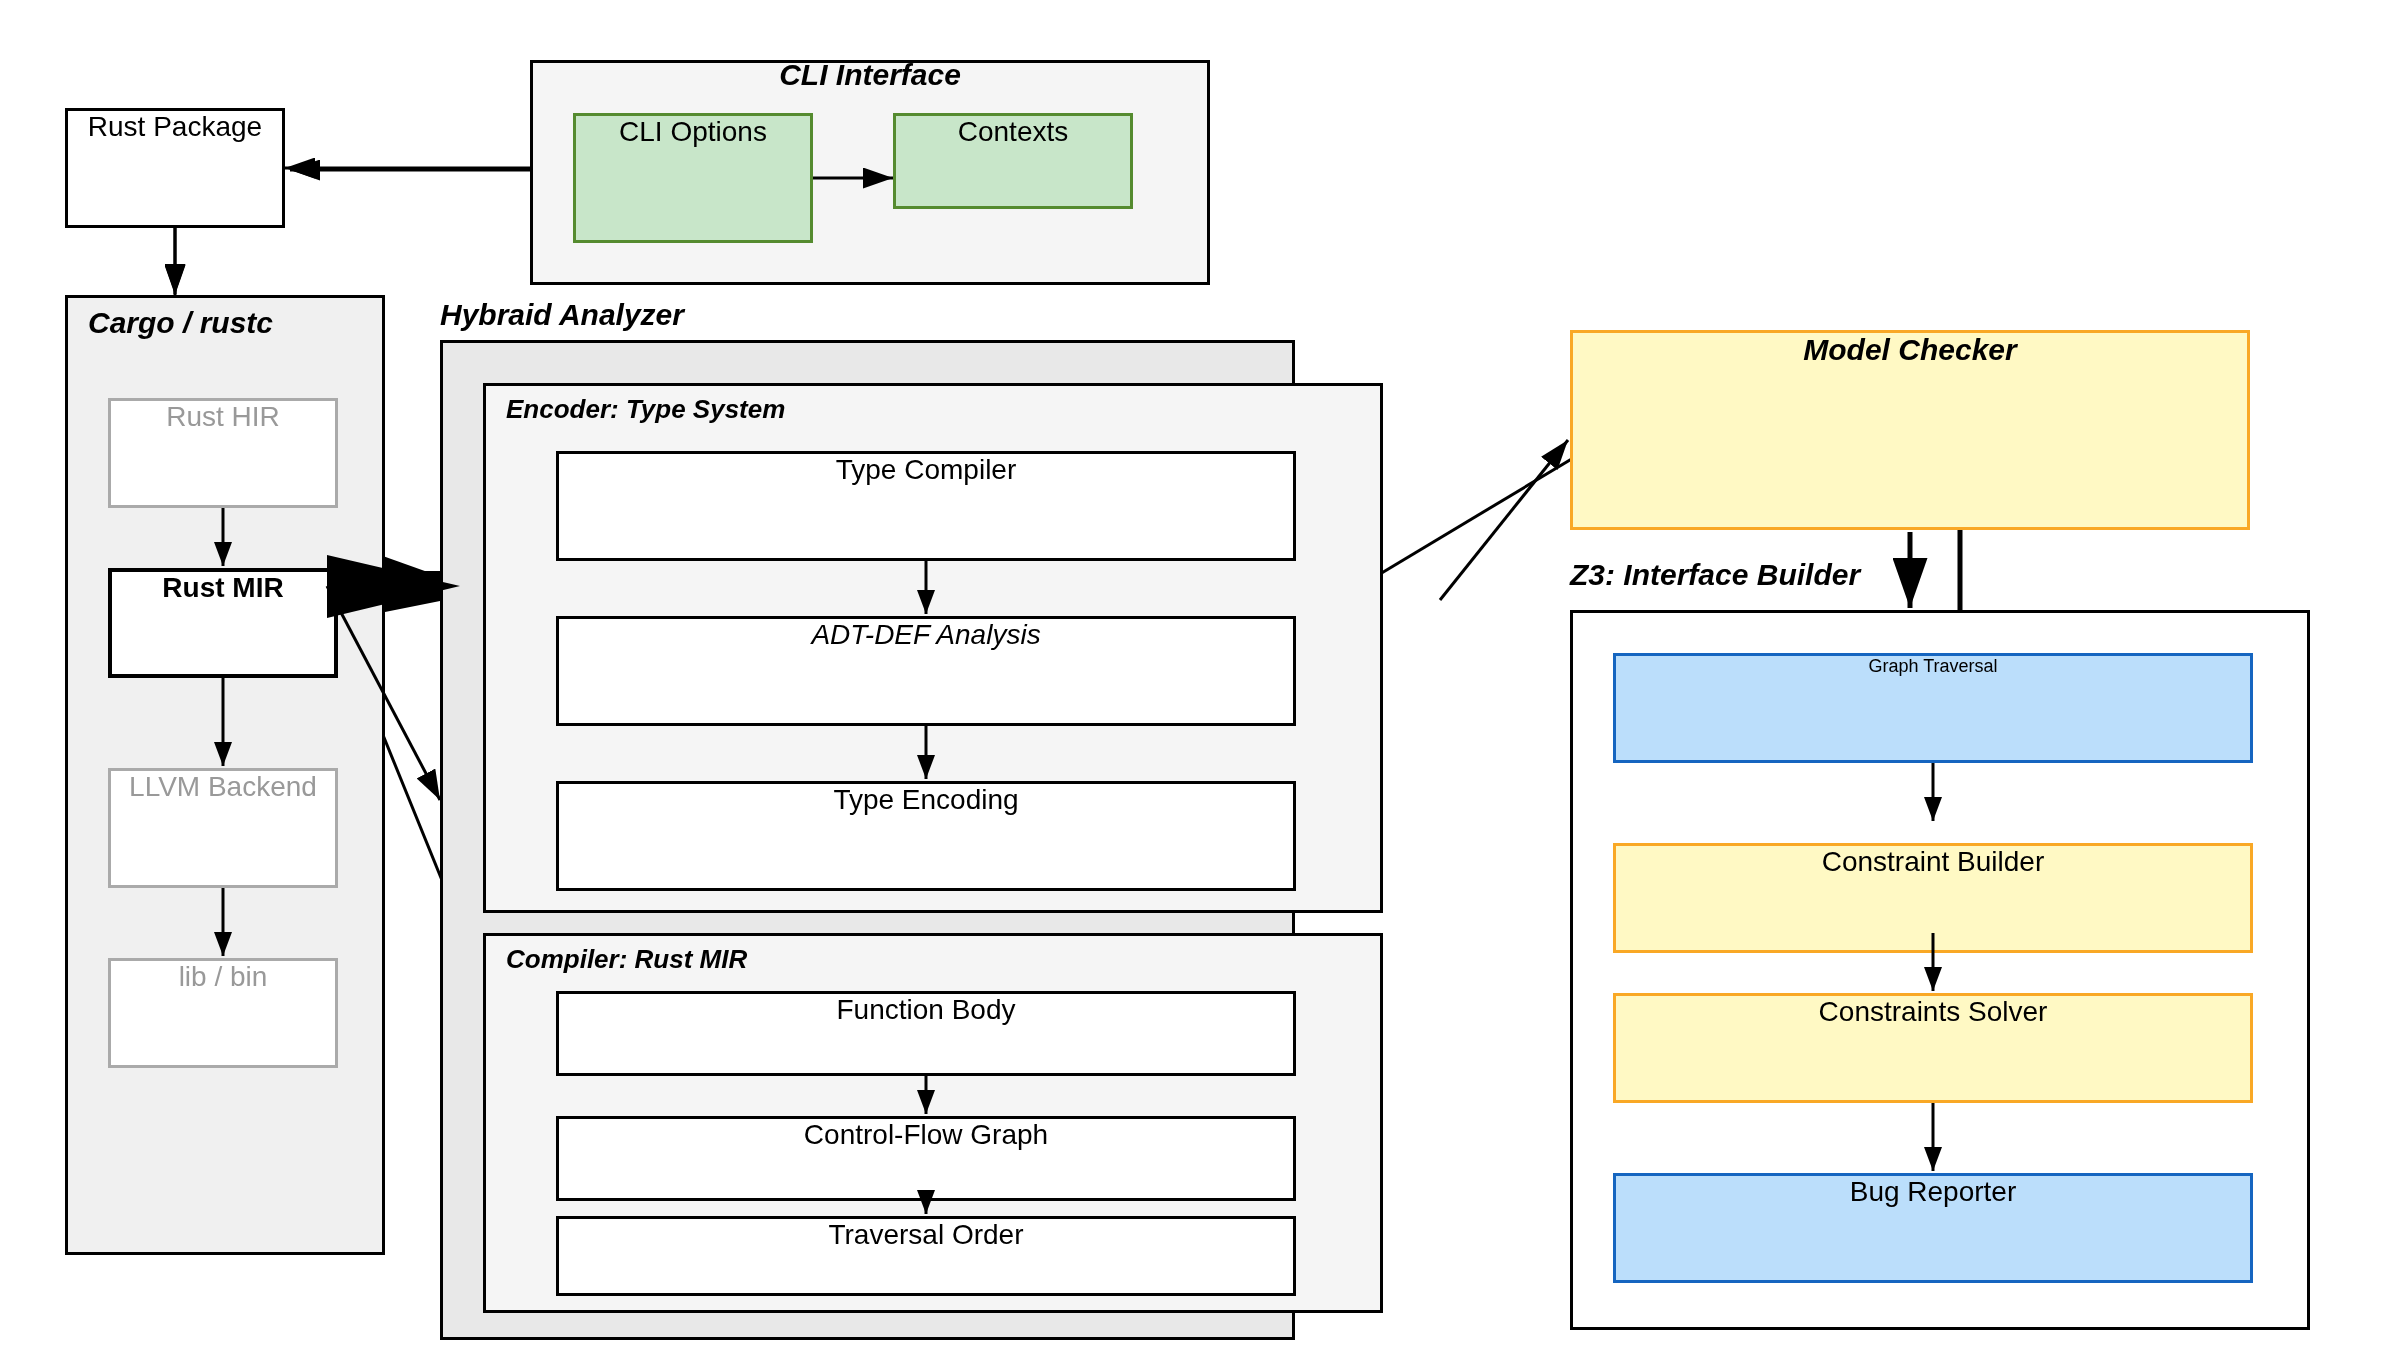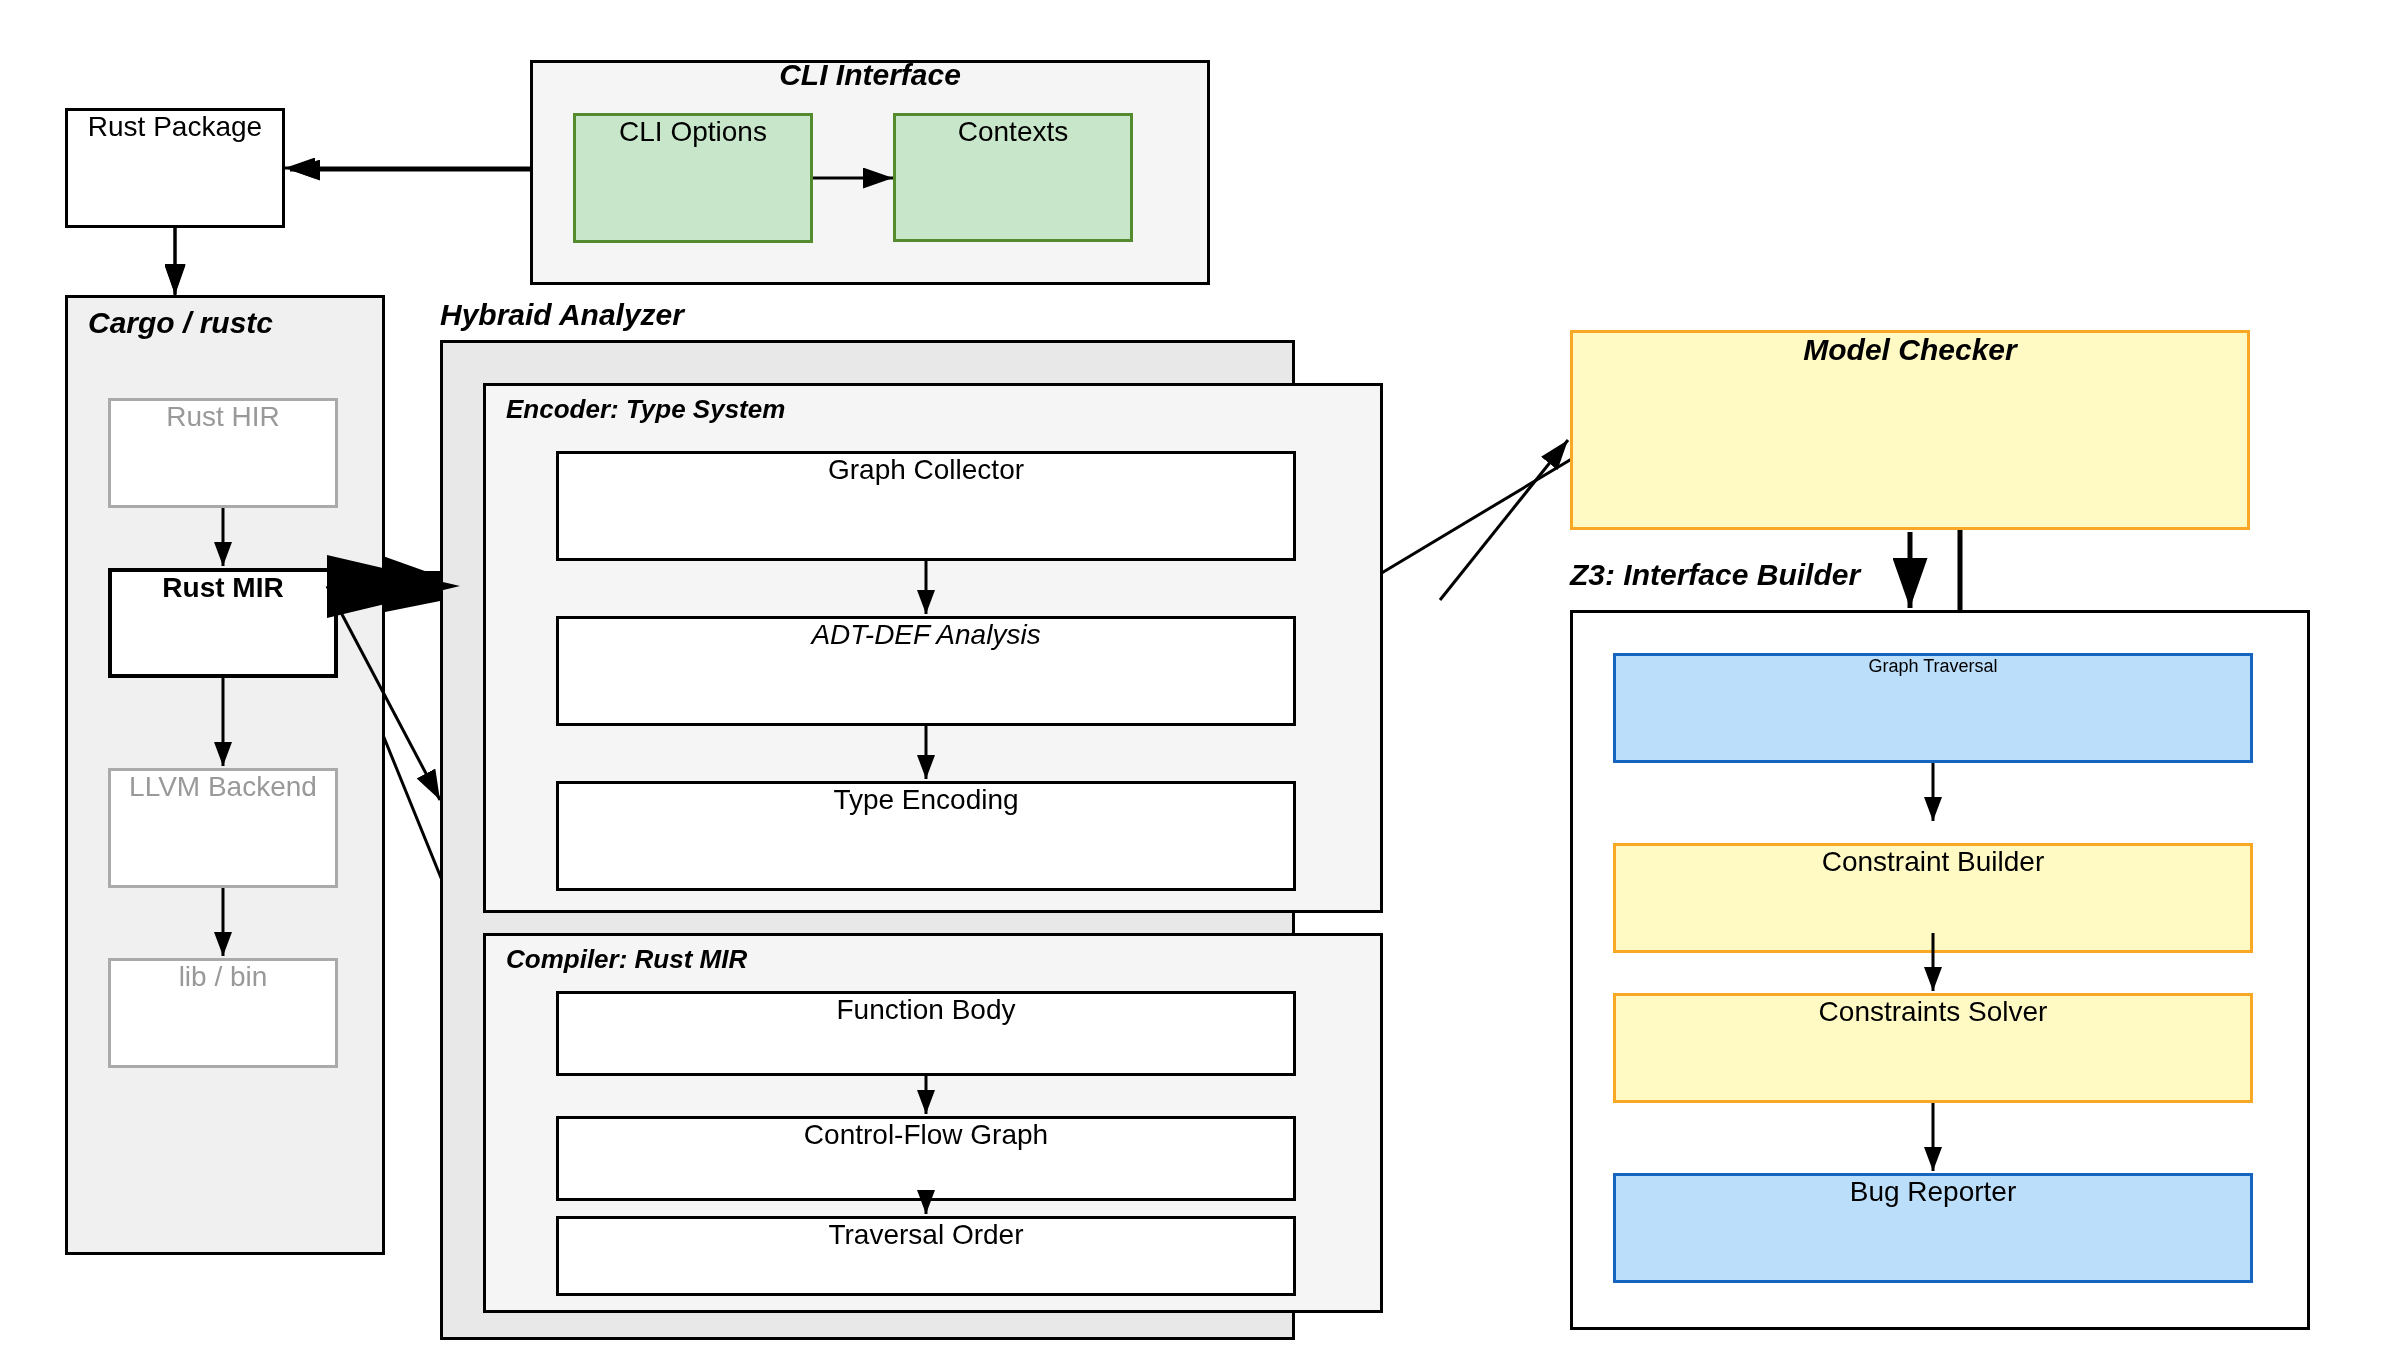--- a/index.html
+++ b/index.html
@@ -137,21 +137,21 @@
   </svg>
 
   <div style="position:absolute; left:530px; top:60px; width:680px; height:225px; border:3px solid black; background:#f5f5f5;">
     <span class="container-label" style="top:-5px; left:50%; transform:translateX(-50%); white-space:nowrap;">CLI Interface</span>
 
     <div class="box box-green" style="position:absolute; left:40px; top:50px; width:240px; height:130px; font-size:28px;">
       <span>CLI
 Options</span>
     </div>
 
-    <div class="box box-green" style="position:absolute; left:360px; top:50px; width:240px; height:129px; font-size:28px;">
+    <div class="box box-green" style="position:absolute; left:360px; top:50px; width:240px; height:96px; font-size:28px;">
       <span>Contexts</span>
     </div>
 
     <svg style="position:absolute;left:0;top:0;width:100%;height:100%;pointer-events:none;">
       <line x1="280" y1="115" x2="360" y2="115" stroke="black" stroke-width="3" marker-end="url(#arrowhead)"></line>
     </svg>
   </div>
 
   <div class="box" style="left:65px; top:108px; width:220px; height:120px;">
     <span>Rust
@@ -200,21 +200,21 @@
   </div>
 
   <div class="container-box" style="left:440px; top:340px; width:855px; height:1000px; background:#e8e8e8;">
 
     <div class="inner-container" style="position:absolute; left:40px; top:40px; width:900px; height:530px; background:#f5f5f5;">
       <span class="inner-label" style="top:8px; left:20px;">
         <em>Encoder: Type System</em>
       </span>
 
       <div class="box" style="position:absolute; left:70px; top:65px; width:740px; height:110px; font-size:28px;">
-        <span>Graph Collector</span>
+        <span>Type Compiler</span>
       </div>
 
       <div class="box" style="position:absolute; left:70px; top:230px; width:740px; height:110px; font-size:28px; font-style:italic;">
         <span>ADT-DEF Analysis</span>
       </div>
 
       <div class="box" style="position:absolute; left:70px; top:395px; width:740px; height:110px; font-size:28px;">
         <span>Type Encoding</span>
       </div>
 

